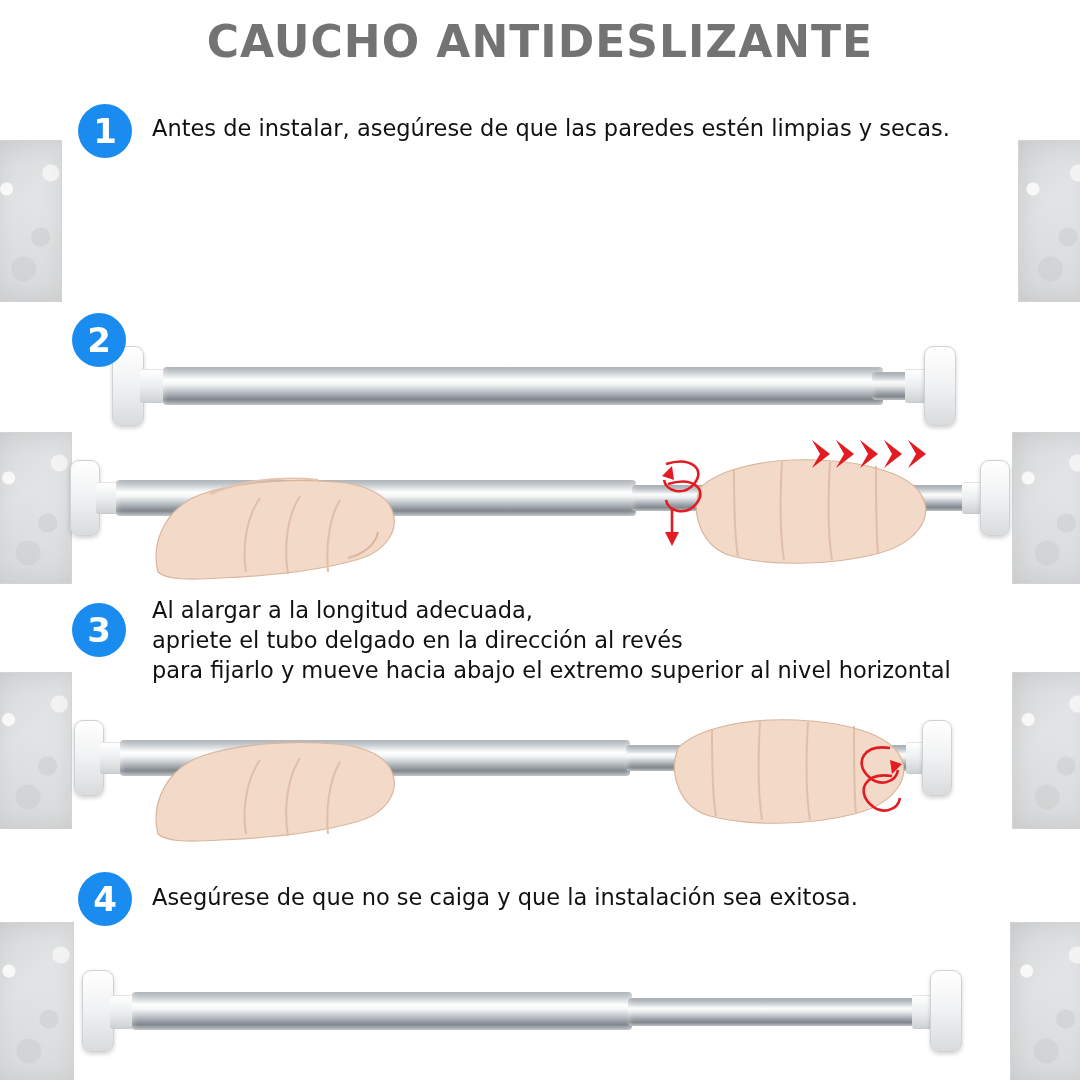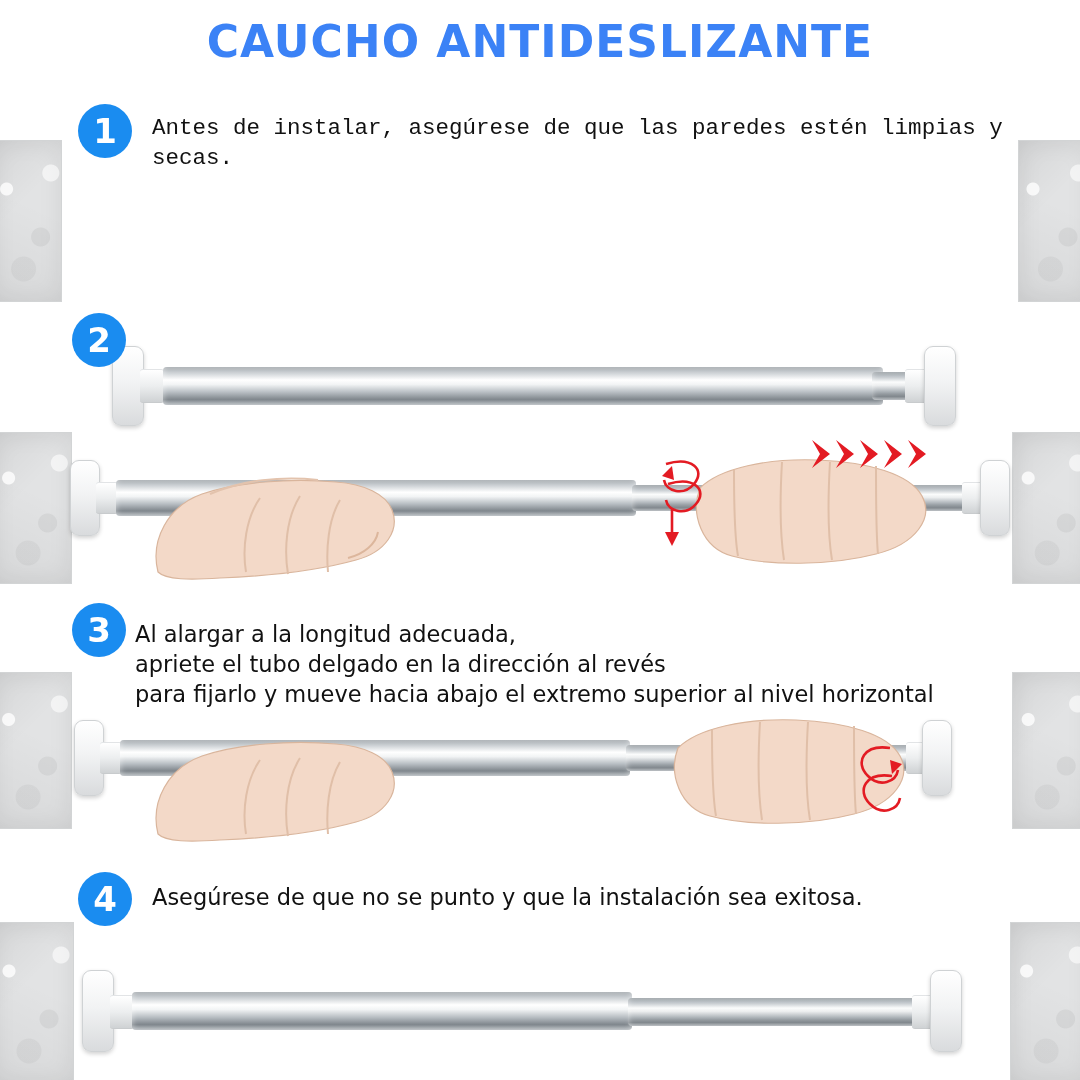--- a/index.html
+++ b/index.html
@@ -26,21 +26,21 @@
   .title {
     position: absolute;
     top: 16px;
     left: 0;
     width: 1080px;
     text-align: center;
     font-family: "DejaVu Sans", sans-serif;
     font-weight: bold;
     font-size: 44px;
     letter-spacing: 1px;
-    color: #3b82f6;
+    color: #737373;
   }
 
   
   .badge {
     position: absolute;
     width: 54px;
     height: 54px;
     border-radius: 50%;
     background: #1a8cf0;
     color: #ffffff;
@@ -136,21 +136,21 @@
   .nosel { user-select: none; }
 </style>
 </head>
 <body>
 
 <div id="page">
 
   <div class="title nosel">CAUCHO ANTIDESLIZANTE</div>
 
   <div class="badge nosel" style="left:78px; top:104px;">1</div>
-  <div class="steptext nosel" style="left:152px; top:113px; width:880px;font-family:Liberation Mono, monospace;">Antes de instalar, asegúrese de que las paredes estén limpias y secas.</div>
+  <div class="steptext nosel" style="left:152px; top:113px; width:880px;">Antes de instalar, asegúrese de que las paredes estén limpias y secas.</div>
 
   <div class="wall" style="left:-8px; top:140px; width:68px; height:160px;"></div>
   <div class="wall" style="left:1018px; top:140px; width:70px; height:160px;"></div>
 
   <div class="rod-wrap" style="left:0px; top:160px; width:1080px; height:140px;">
 
     <div class="cap" style="left:112px; top:186px; width:30px; height:78px; border-radius:9px;"></div>
     <div class="neck" style="left:140px; top:209px; width:24px; height:32px;"></div>
 
     <div class="tube" style="left:163px; top:207px; width:720px; height:38px;"></div>
@@ -213,21 +213,21 @@
         <polygon points="0,6 18,20 0,34 8,20"></polygon>
         <polygon points="24,6 42,20 24,34 32,20"></polygon>
         <polygon points="48,6 66,20 48,34 56,20"></polygon>
         <polygon points="72,6 90,20 72,34 80,20"></polygon>
         <polygon points="96,6 114,20 96,34 104,20"></polygon>
       </g>
     </svg>
   </div>
 
   <div class="badge nosel" style="left:72px; top:603px;">3</div>
-  <div class="steptext nosel" style="left:135px; top:595px; width:920px; line-height:30px;margin-top:24px;">Al alargar a la longitud adecuada,
+  <div class="steptext nosel" style="left:152px; top:595px; width:920px; line-height:30px;">Al alargar a la longitud adecuada,
 apriete el tubo delgado en la dirección al revés
 para fijarlo y mueve hacia abajo el extremo superior al nivel horizontal</div>
 
   <div class="wall" style="left:-8px; top:672px; width:78px; height:155px;"></div>
   <div class="wall" style="left:1012px; top:672px; width:76px; height:155px;"></div>
 
   <div class="rod-wrap" style="left:0px; top:700px; width:1080px; height:160px;">
 
     <div class="cap" style="left:74px; top:20px; width:28px; height:74px; border-radius:9px;"></div>
     <div class="neck" style="left:100px; top:42px; width:22px; height:30px;"></div>
@@ -260,21 +260,21 @@
     <svg class="anno" style="left:846px; top:34px;" width="70" height="110" viewBox="0 0 70 110">
       <g fill="none" stroke="#e31b23" stroke-width="2.6">
         <path d="M44,14 C18,10 8,28 22,42 C34,54 50,48 52,36"></path>
         <path d="M46,42 C20,38 10,56 24,70 C36,82 52,76 54,64"></path>
       </g>
       <polygon points="56,30 46,40 44,26" fill="#e31b23"></polygon>
     </svg>
   </div>
 
   <div class="badge nosel" style="left:78px; top:872px;">4</div>
-  <div class="steptext nosel" style="left:152px; top:882px; width:900px;">Asegúrese de que no se punto y que la instalación sea exitosa.</div>
+  <div class="steptext nosel" style="left:152px; top:882px; width:900px;">Asegúrese de que no se caiga y que la instalación sea exitosa.</div>
 
   <div class="wall" style="left:-8px; top:922px; width:80px; height:160px;"></div>
   <div class="wall" style="left:1010px; top:922px; width:78px; height:160px;"></div>
 
   <div class="rod-wrap" style="left:0px; top:940px; width:1080px; height:140px;">
     <div class="cap" style="left:82px; top:30px; width:30px; height:80px; border-radius:9px;"></div>
     <div class="neck" style="left:110px; top:55px; width:24px; height:32px;"></div>
     <div class="tube" style="left:132px; top:52px; width:500px; height:38px;"></div>
     <div class="tube thin" style="left:628px; top:58px; width:290px; height:28px;"></div>
     <div class="neck" style="left:912px; top:55px; width:24px; height:32px;"></div>

